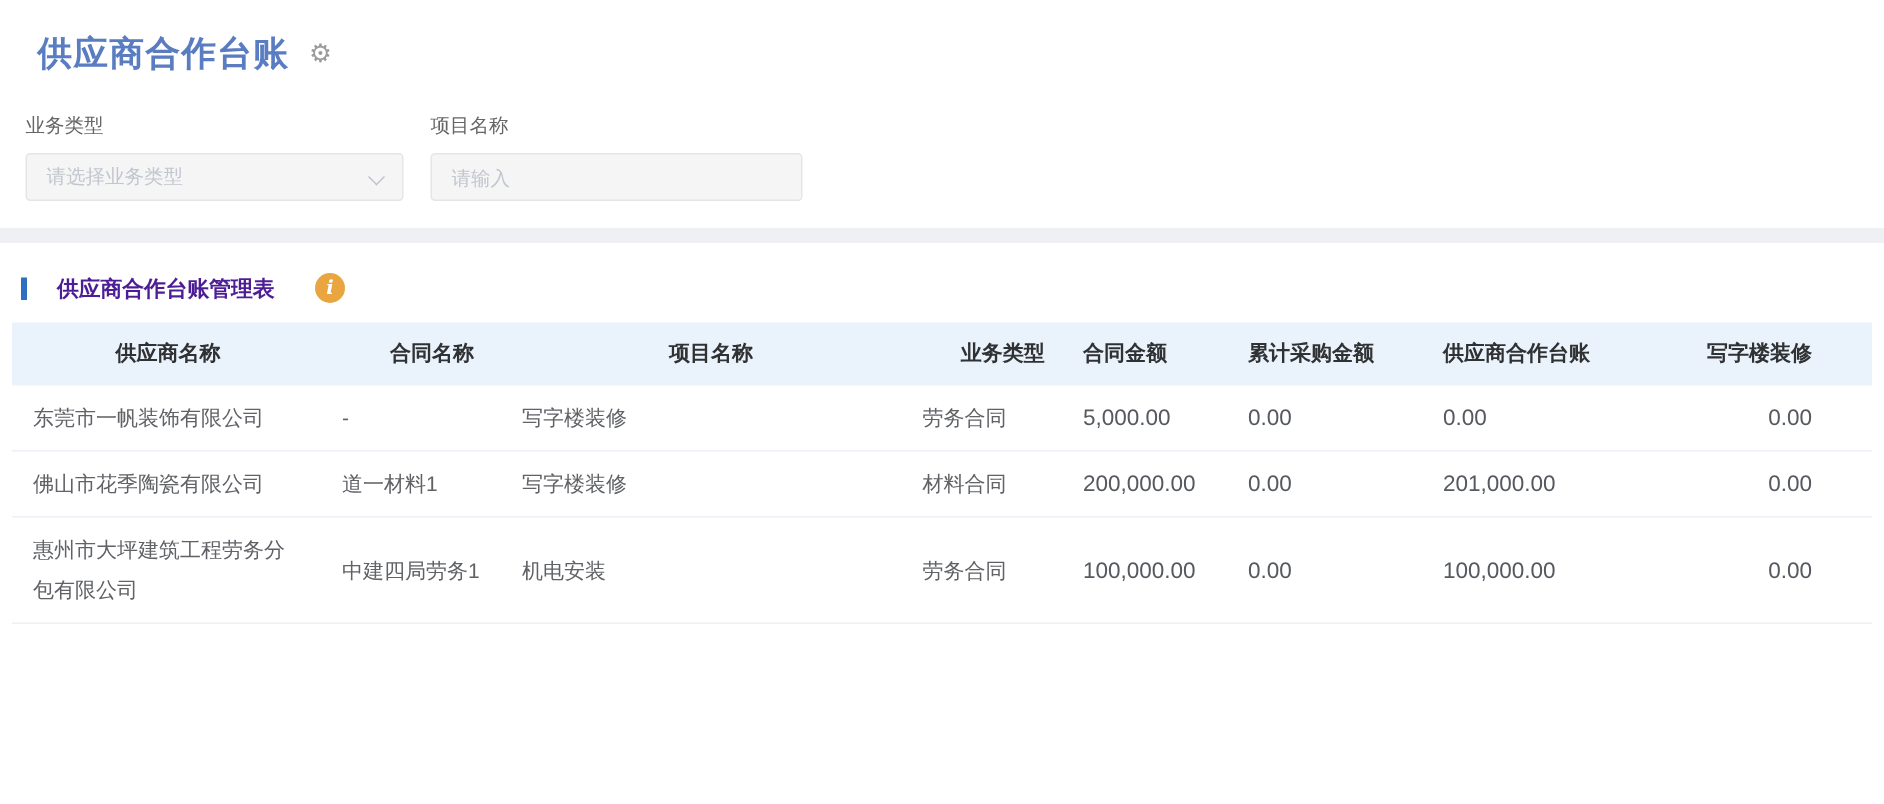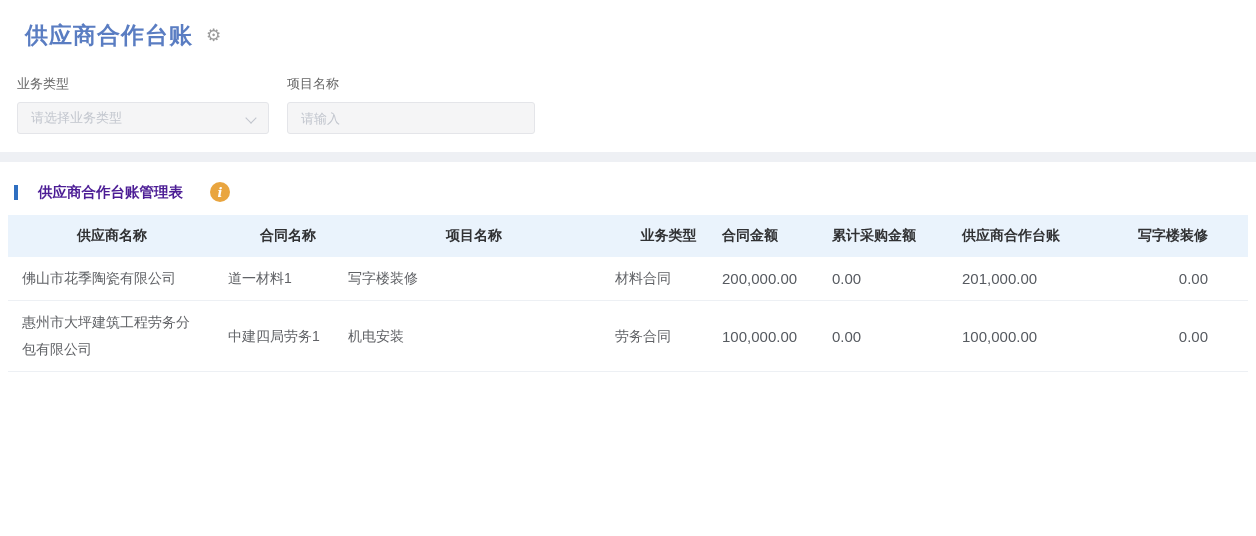--- a/index.html
+++ b/index.html
@@ -128,20 +128,30 @@
           <th>项目名称</th>
           <th class="c-biz">业务类型</th>
           <th class="num">合同金额</th>
           <th class="num">累计采购金额</th>
           <th class="num">供应商合作台账</th>
           <th class="num-last">写字楼装修</th>
         </tr>
       </thead>
       <tbody>
           <tr>
+            <td class="c-supplier">东莞市一帆装饰有限公司</td>
+            <td>-</td>
+            <td>写字楼装修</td>
+            <td class="c-biz">劳务合同</td>
+            <td class="num">5,000.00</td>
+            <td class="num">0.00</td>
+            <td class="num">0.00</td>
+            <td class="num-last">0.00</td>
+          </tr>
+          <tr>
             <td class="c-supplier">佛山市花季陶瓷有限公司</td>
             <td>道一材料1</td>
             <td>写字楼装修</td>
             <td class="c-biz">材料合同</td>
             <td class="num">200,000.00</td>
             <td class="num">0.00</td>
             <td class="num">201,000.00</td>
             <td class="num-last">0.00</td>
           </tr>
           <tr>

